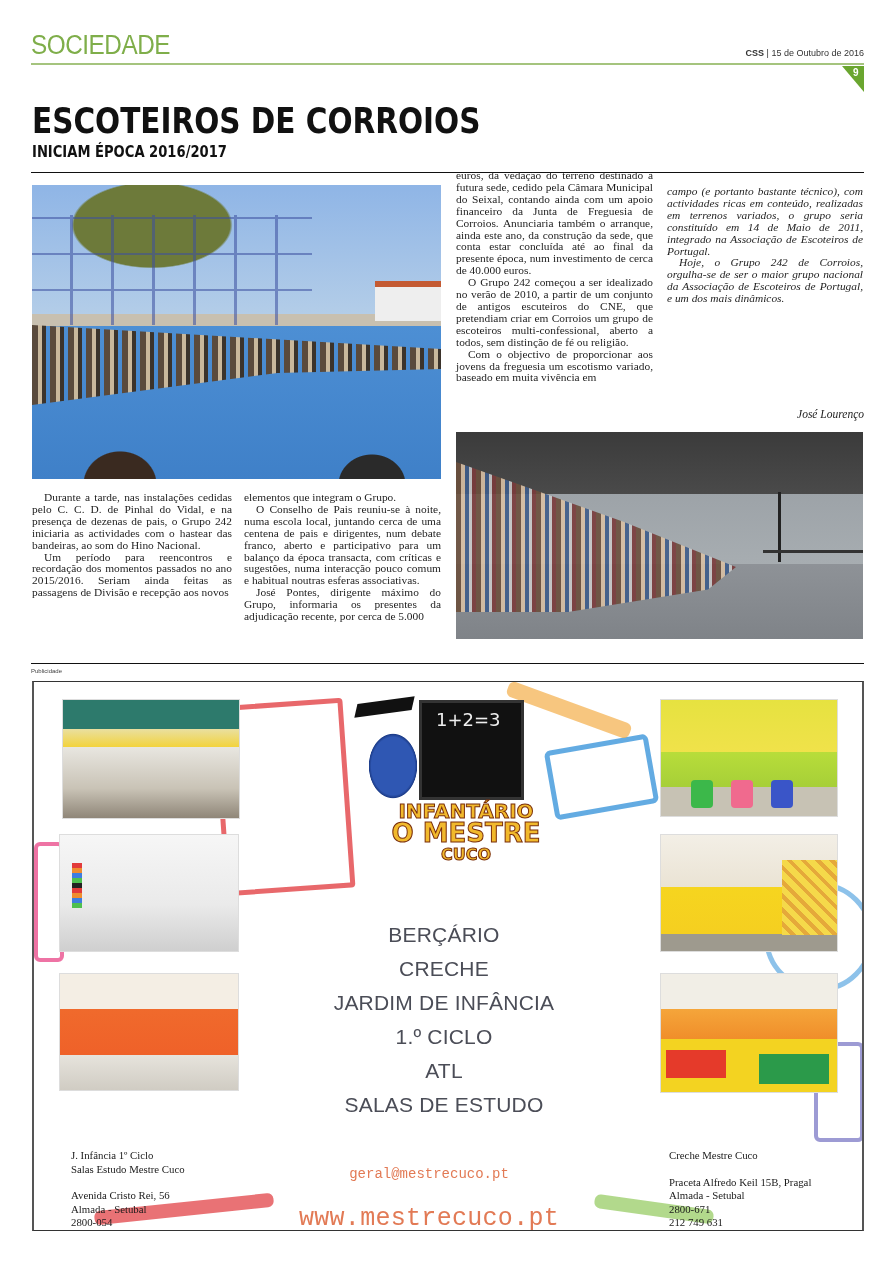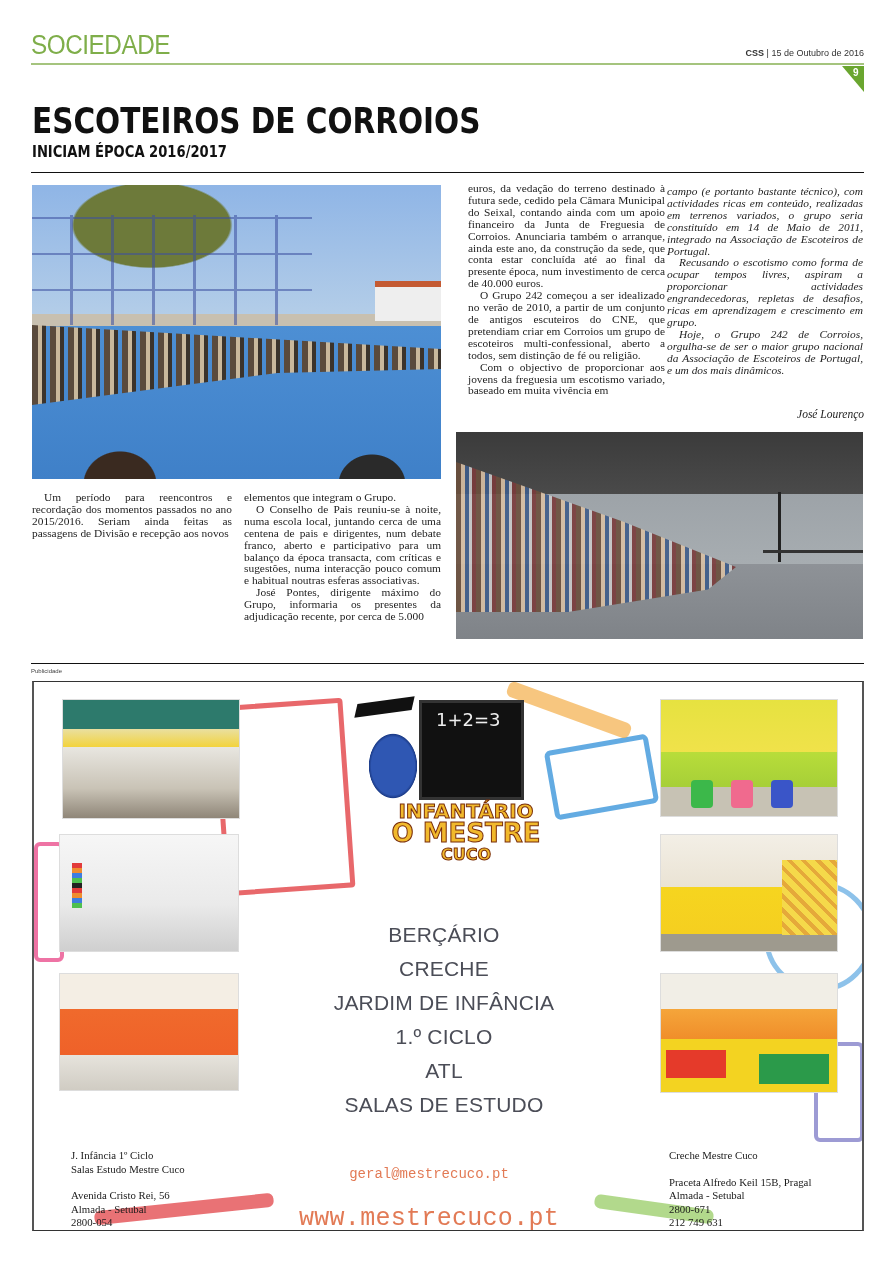--- a/index.html
+++ b/index.html
@@ -35,21 +35,21 @@
     background: linear-gradient(180deg, #3b3b3b 0, #4a4a4a 30%, #9da3a8 30%, #a7adb1 64%, #8e9297 64%, #7f8388 100%); }
   .photo-hall .crowd { position:absolute; left:0; top:30px; width:280px; height:150px; background:repeating-linear-gradient(90deg, #6b4f3c 0 5px, #d9c0a4 5px 9px, #3e5c8a 9px 13px, #c9c9c9 13px 16px, #7a3b3b 16px 20px); clip-path:polygon(0 0, 60% 40%, 100% 70%, 90% 85%, 40% 100%, 0 100%); opacity:0.9; }
   .photo-hall .table { position:absolute; right:0; top:118px; width:100px; height:30px; border-top:3px solid #333; }
   .photo-hall .light { position:absolute; left:322px; top:60px; width:3px; height:70px; background:#222; }
 
   .col { position:absolute; font-size:11.4px; line-height:11.9px; text-align:justify; hyphens:auto; color:#1d1d1d; }
   .col p { text-indent:12px; }
   .col p.noindent { text-indent:0; }
   .col-a { left:32px; top:492px; width:200px; }
   .col-b { left:244px; top:492px; width:197px; }
-  .col-c { left:456px; top:183px; width:197px;margin-left:12px; }
+  .col-c { left:456px; top:170px; width:197px; }
   .col-d { left:667px; top:186px; width:196px;font-style:italic; }
   .byline { position:absolute; right:32px; top:408px; font-style:italic; font-size:11.5px; color:#222; }
 
   .ad-rule { position:absolute; left:31px; right:32px; top:663px; height:1px; background:#111; }
   .ad-label { position:absolute; left:31px; top:668px; font-family:"Liberation Sans", sans-serif; font-size:6px; color:#444; }
   .ad-box { position:absolute; left:32px; top:681px; width:832px; height:550px; border:1px solid #333; border-left:2px solid #555; border-right:2px solid #555; overflow:hidden; background:#fff; }
 
   .doodle { position:absolute; border-radius:6px; }
   .ad-photo { position:absolute; border:1px solid #ddd; }
   .ad-photo-playground { left:28px; top:17px; width:178px; height:120px; background:linear-gradient(180deg, #2d7a6c 0, #2d7a6c 25%, #eadf9d 25%, #f3d33b 40%, #e8e6e0 40%, #c9c3b6 75%, #8f8678 100%); }
@@ -109,35 +109,35 @@
   <div class="row"></div>
 </div>
 
 <div class="photo photo-hall">
   <div class="crowd"></div>
   <div class="light"></div>
   <div class="table"></div>
 </div>
 
 <div class="col col-a">
+  <p>Durante a tarde, nas instalações cedidas pelo C. C. D. de Pinhal do Vidal, e na presença de dezenas de pais, o Grupo 242 iniciaria as actividades com o hastear das bandeiras, ao som do Hino Nacional.</p>
   <p>Um período para reencontros e recordação dos momentos passados no ano 2015/2016. Seriam ainda feitas as passagens de Divisão e recepção aos novos</p>
 </div>
 <div class="col col-b">
   <p class="noindent">elementos que integram o Grupo.</p>
   <p>O Conselho de Pais reuniu-se à noite, numa escola local, juntando cerca de uma centena de pais e dirigentes, num debate franco, aberto e participativo para um balanço da época transacta, com críticas e sugestões, numa interacção pouco comum e habitual noutras esferas associativas.</p>
   <p>José Pontes, dirigente máximo do Grupo, informaria os presentes da adjudicação recente, por cerca de 5.000</p>
 </div>
 <div class="col col-c">
   <p class="noindent">euros, da vedação do terreno destinado à futura sede, cedido pela Câmara Municipal do Seixal, contando ainda com um apoio financeiro da Junta de Freguesia de Corroios. Anunciaria também o arranque, ainda este ano, da construção da sede, que conta estar concluída até ao final da presente época, num investimento de cerca de 40.000 euros.</p>
   <p>O Grupo 242 começou a ser idealizado no verão de 2010, a partir de um conjunto de antigos escuteiros do CNE, que pretendiam criar em Corroios um grupo de escoteiros multi-confessional, aberto a todos, sem distinção de fé ou religião.</p>
   <p>Com o objectivo de proporcionar aos jovens da freguesia um escotismo variado, baseado em muita vivência em</p>
 </div>
 <div class="col col-d">
   <p class="noindent">campo (e portanto bastante técnico), com actividades ricas em conteúdo, realizadas em terrenos variados, o grupo seria constituído em 14 de Maio de 2011, integrado na Associação de Escoteiros de Portugal.</p>
-  <p>Recusando o escotismo como forma de ocupar tempos livres, aspiram a proporcionar actividades engrandecedoras, repletas de desafios, ricas em aprendizagem e crescimento em grupo.</p>
   <p>Hoje, o Grupo 242 de Corroios, orgulha-se de ser o maior grupo nacional da Associação de Escoteiros de Portugal, e um dos mais dinâmicos.</p>
 </div>
 <div class="byline">José Lourenço</div>
 
 <div class="ad-rule"></div>
 <div class="ad-label">Publicidade</div>
 
 <div class="ad-box">
 
   <div class="doodle" style="left:185px;top:20px;width:130px;height:190px;border:5px solid #e0363a;border-radius:4px;transform:rotate(-4deg);opacity:.75;"></div>

